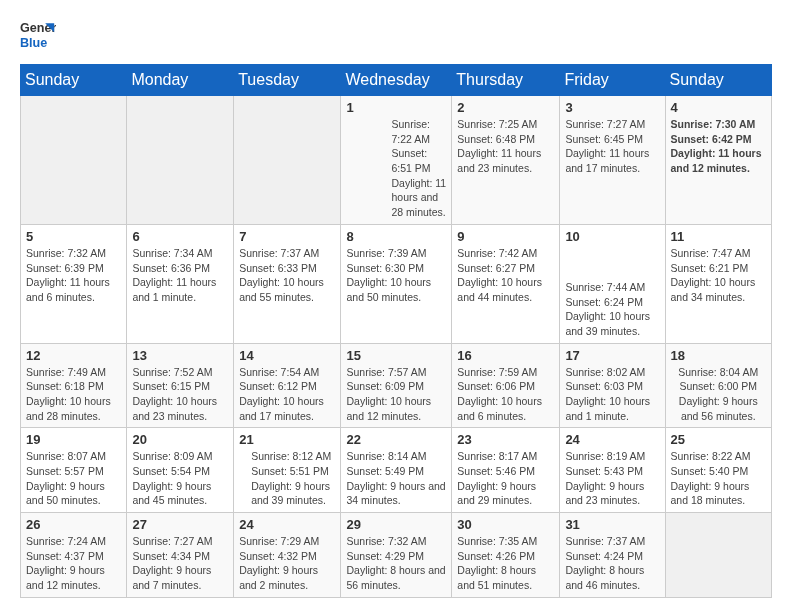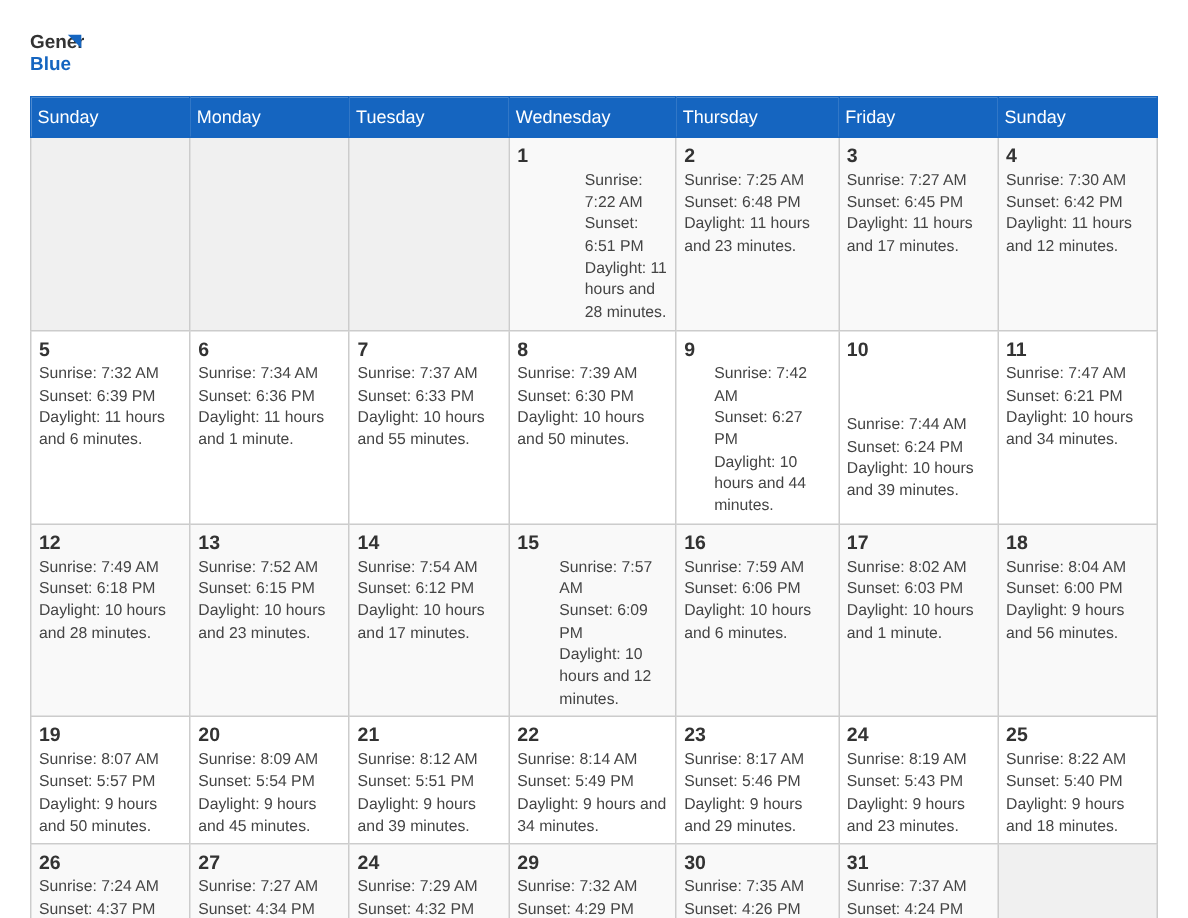--- a/index.html
+++ b/index.html
@@ -41,21 +41,21 @@
     table {
       width: 100%;
       border-collapse: collapse;
       font-size: 11px;
     }
     thead tr th {
       background-color: #1565c0;
       color: #fff;
       padding: 6px 4px;
       text-align: left;
-      font-size: 12px;
+      font-size: 16px;
       font-weight: normal;
       border: 1px solid #1565c0;
     }
     tbody tr td {
       border: 1px solid #ccc;
       vertical-align: top;
       padding: 4px 5px;
       width: 113px;
       min-height: 80px;
       background: #fff;
@@ -126,21 +126,21 @@
 Daylight: 11 hours and 23 minutes.</div>
         </td>
         <td>
           <span class="day-number">3</span>
           <div class="day-info" style="white-space: pre-line;">Sunrise: 7:27 AM
 Sunset: 6:45 PM
 Daylight: 11 hours and 17 minutes.</div>
         </td>
         <td>
           <span class="day-number">4</span>
-          <div class="day-info" style="white-space: pre-line;">Sunrise: 7:30 AM
+          <div class="day-info" style="white-space: pre-line; font-weight: bold;">Sunrise: 7:30 AM
 Sunset: 6:42 PM
 Daylight: 11 hours and 12 minutes.</div>
         </td>
       </tr>
       <tr>
         <td>
           <span class="day-number">5</span>
           <div class="day-info" style="white-space: pre-line;">Sunrise: 7:32 AM
 Sunset: 6:39 PM
 Daylight: 11 hours and 6 minutes.</div>
@@ -158,21 +158,21 @@
 Daylight: 10 hours and 55 minutes.</div>
         </td>
         <td>
           <span class="day-number">8</span>
           <div class="day-info" style="white-space: pre-line;">Sunrise: 7:39 AM
 Sunset: 6:30 PM
 Daylight: 10 hours and 50 minutes.</div>
         </td>
         <td>
           <span class="day-number">9</span>
-          <div class="day-info" style="white-space: pre-line; margin-left: 20px;">Sunrise: 7:42 AM
+          <div class="day-info" style="white-space: pre-line;">Sunrise: 7:42 AM
 Sunset: 6:27 PM
 Daylight: 10 hours and 44 minutes.</div>
         </td>
         <td>
           <span class="day-number">10</span>
           <div class="day-info" style="white-space: pre-line; margin-top: 36px;">Sunrise: 7:44 AM
 Sunset: 6:24 PM
 Daylight: 10 hours and 39 minutes.</div>
         </td>
         <td>
@@ -196,59 +196,59 @@
 Daylight: 10 hours and 23 minutes.</div>
         </td>
         <td>
           <span class="day-number">14</span>
           <div class="day-info" style="white-space: pre-line;">Sunrise: 7:54 AM
 Sunset: 6:12 PM
 Daylight: 10 hours and 17 minutes.</div>
         </td>
         <td>
           <span class="day-number">15</span>
-          <div class="day-info" style="white-space: pre-line; margin-left: 28px;">Sunrise: 7:57 AM
+          <div class="day-info" style="white-space: pre-line;">Sunrise: 7:57 AM
 Sunset: 6:09 PM
 Daylight: 10 hours and 12 minutes.</div>
         </td>
         <td>
           <span class="day-number">16</span>
           <div class="day-info" style="white-space: pre-line;">Sunrise: 7:59 AM
 Sunset: 6:06 PM
 Daylight: 10 hours and 6 minutes.</div>
         </td>
         <td>
           <span class="day-number">17</span>
           <div class="day-info" style="white-space: pre-line;">Sunrise: 8:02 AM
 Sunset: 6:03 PM
 Daylight: 10 hours and 1 minute.</div>
         </td>
         <td>
           <span class="day-number">18</span>
-          <div class="day-info" style="white-space: pre-line;">Sunrise: 8:04 AM
+          <div class="day-info" style="white-space: pre-line; text-align: center;">Sunrise: 8:04 AM
 Sunset: 6:00 PM
 Daylight: 9 hours and 56 minutes.</div>
         </td>
       </tr>
       <tr>
         <td>
           <span class="day-number">19</span>
           <div class="day-info" style="white-space: pre-line;">Sunrise: 8:07 AM
 Sunset: 5:57 PM
 Daylight: 9 hours and 50 minutes.</div>
         </td>
         <td>
           <span class="day-number">20</span>
           <div class="day-info" style="white-space: pre-line;">Sunrise: 8:09 AM
 Sunset: 5:54 PM
 Daylight: 9 hours and 45 minutes.</div>
         </td>
         <td>
           <span class="day-number">21</span>
-          <div class="day-info" style="white-space: pre-line;">Sunrise: 8:12 AM
+          <div class="day-info" style="white-space: pre-line; margin-left: 12px;">Sunrise: 8:12 AM
 Sunset: 5:51 PM
 Daylight: 9 hours and 39 minutes.</div>
         </td>
         <td>
           <span class="day-number">22</span>
           <div class="day-info" style="white-space: pre-line;">Sunrise: 8:14 AM
 Sunset: 5:49 PM
 Daylight: 9 hours and 34 minutes.</div>
         </td>
         <td>

